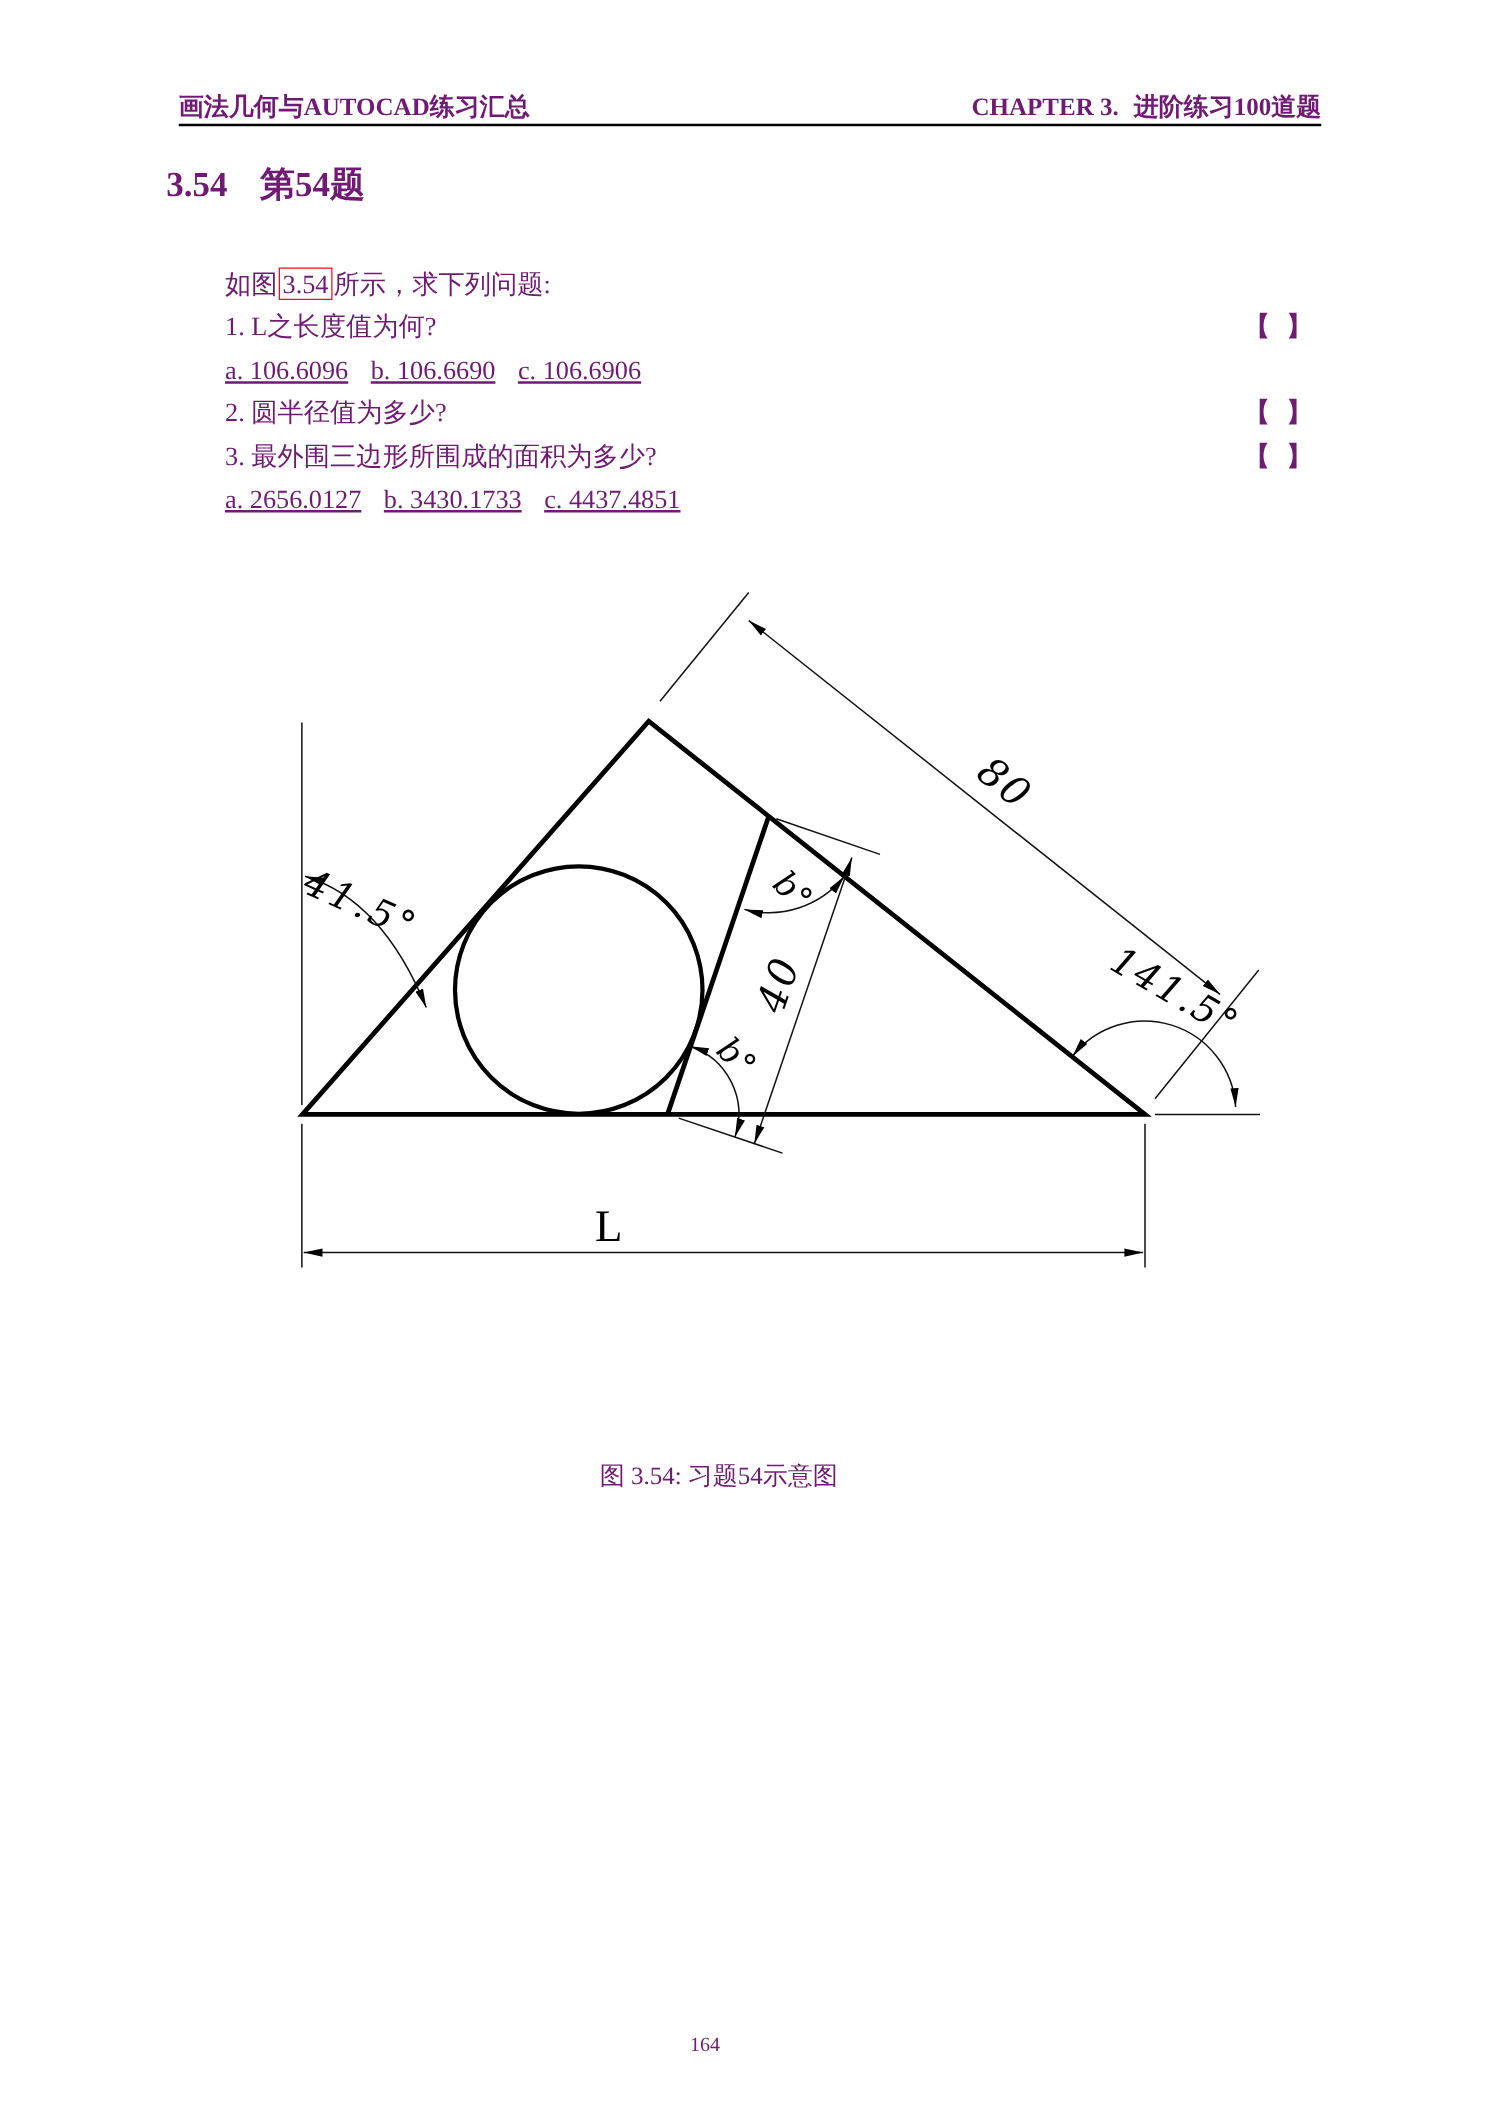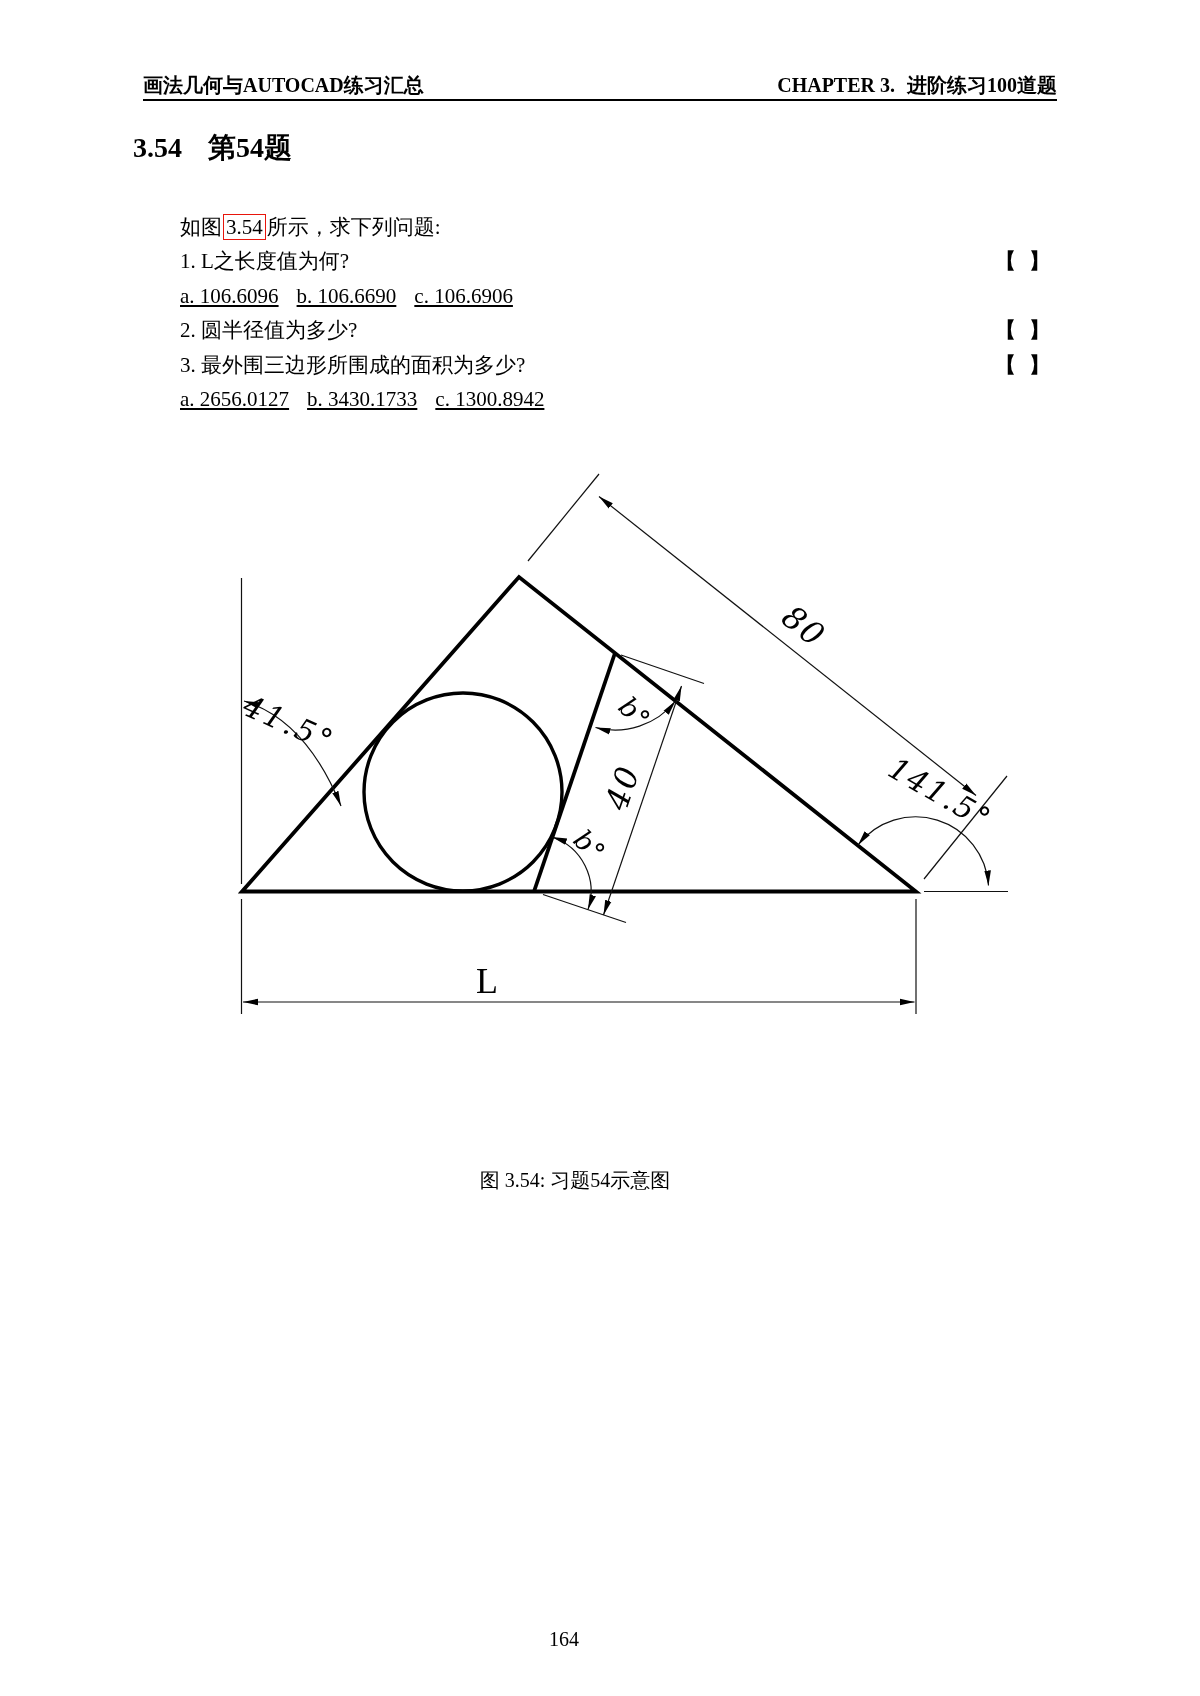--- a/index.html
+++ b/index.html
@@ -2,42 +2,42 @@
 <html><head>
 <meta charset="utf-8">
 <style>
   html,body{margin:0;padding:0;background:#888;}
   .page{
     position:relative;
     width:1200px;height:1696px;
     margin:0 auto;
     background:#ffffff;
     font-family:"Liberation Serif","DejaVu Serif",serif;
-    color:#000000;
+    color:#701a75;
     overflow:hidden;
   }
   
   .hdr-left{position:absolute;left:143px;top:72px;font-size:20px;font-weight:bold;}
   .hdr-right{position:absolute;right:143px;top:72px;font-size:20px;font-weight:bold;white-space:nowrap;font-family:Liberation Serif, serif;}
   .hdr-right .chap-title{margin-left:12px;}
   .hdr-rule{position:absolute;left:143px;top:99px;width:914px;height:2px;background:#000;}
   
   .sec-head{position:absolute;left:133px;top:129px;font-size:28px;font-weight:bold;white-space:nowrap;}
   .sec-head .sec-title{margin-left:26px;}
   
   .body-block{position:absolute;left:180px;top:210px;width:870px;font-size:21px;line-height:34.4px;}
   .t-row{display:flex;align-items:center;white-space:nowrap;}
   .ref-box{display:inline-block;border:1.5px solid #e8150b;padding:0 2px;margin:0 1px;line-height:24px;}
   .answer-box{margin-left:auto;font-weight:bold;letter-spacing:0;}
   .answer-box .close-br{margin-left:13px;}
   .opt{margin-right:18px;text-decoration:underline;}
   
   .fig-svg{position:absolute;left:140px;top:430px;}
   .fig-caption{position:absolute;left:0;top:1167px;width:1150px;text-align:center;font-size:20px;}
-  .page-number{position:absolute;left:0;top:1628px;width:1128px;text-align:center;font-size:20px;}
+  .page-number{position:absolute;left:0;top:1628px;width:1128px;text-align:center;font-size:16px;}
   .dimtxt{font-family:"DejaVu Serif","Liberation Serif",serif;font-style:italic;fill:#000;}
 </style>
 </head>
 <body>
 
 <div class="page">
 
   <div class="hdr-left">画法几何与AUTOCAD练习汇总</div>
   <div class="hdr-right">
     <span>CHAPTER 3.</span><span class="chap-title">进阶练习100道题</span>
@@ -70,21 +70,21 @@
       <span class="answer-box"><span>【</span><span class="close-br">】</span></span>
     </div>
 
     <div class="t-row">
       <span>3. 最外围三边形所围成的面积为多少?</span>
       <span class="answer-box"><span>【</span><span class="close-br">】</span></span>
     </div>
     <div class="t-row">
       <span class="opt">a. 2656.0127</span>
       <span class="opt">b. 3430.1733</span>
-      <span class="opt">c. 1300.8942</span>
+      <span class="opt">c. 4437.4851</span>
     </div>
   </div>
 
   <svg class="fig-svg" width="920" height="610" viewBox="140 430 920 610">
     <defs>
       <marker id="arrS" markerUnits="userSpaceOnUse" markerWidth="16" markerHeight="9" refX="15" refY="4.5" orient="auto-start-reverse">
         <path d="M0,1.2 L15,4.5 L0,7.8 Z" fill="#000"></path>
       </marker>
       <marker id="arrE" markerUnits="userSpaceOnUse" markerWidth="16" markerHeight="9" refX="15" refY="4.5" orient="auto">
         <path d="M0,1.2 L15,4.5 L0,7.8 Z" fill="#000"></path>

